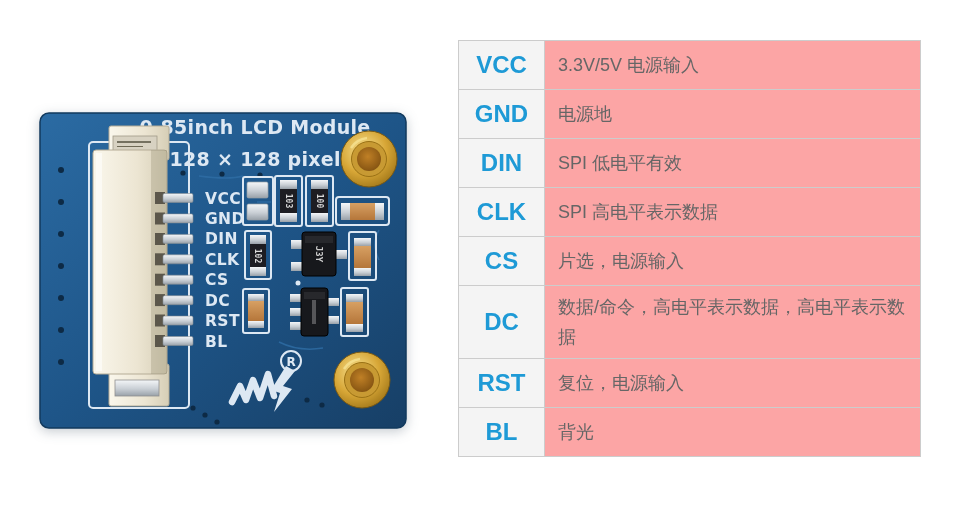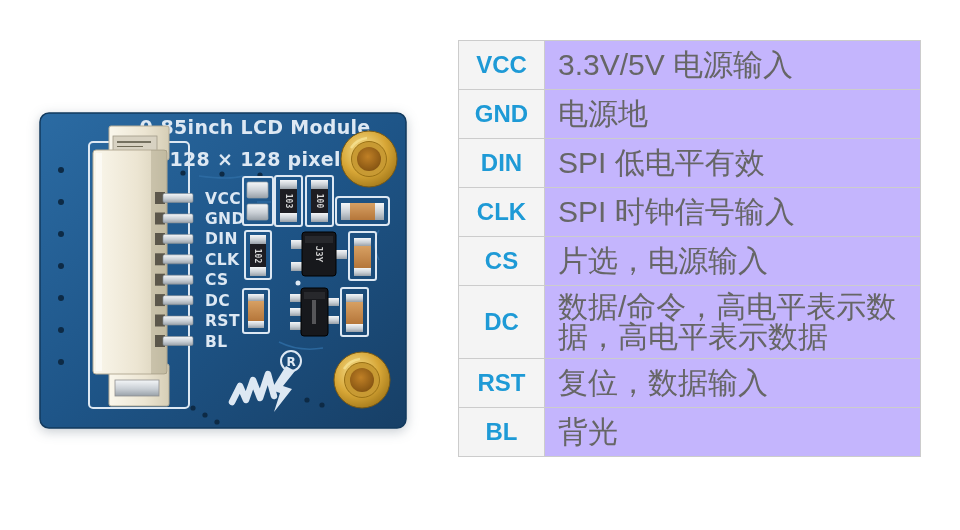--- a/index.html
+++ b/index.html
@@ -33,22 +33,22 @@
     font-weight:bold;font-size:12px;fill:var(--silk);text-anchor:middle;}
 
   
   .pin-table{position:absolute;left:458px;top:40px;width:463px;
     border-collapse:collapse;table-layout:fixed;}
   .pin-table col.c1{width:86px;}
   .pin-table td{border:1px solid var(--table-border);vertical-align:middle;}
   .pin-name{height:49px;background:var(--pin-col-bg);color:var(--accent);
     font-weight:bold;font-size:24px;text-align:center;
     font-family:"Liberation Sans","DejaVu Sans",sans-serif;}
-  .pin-desc{color:var(--desc-text);font-size:30px;line-height:30px;
-    padding:6px 10px 6px 13px;background:#c4b5fd;
+  .pin-desc{color:var(--desc-text);font-size:18px;line-height:30px;
+    padding:6px 10px 6px 13px;background:#fca5a5;
     font-family:"Liberation Sans","DejaVu Sans",sans-serif;}
 </style>
 </head>
 <body>
 
 <div class="scene">
 
   <figure class="pcb">
     <svg viewBox="0 0 368 317" width="368" height="317">
       <defs>
@@ -282,36 +282,36 @@
       <td class="pin-desc">电源地</td>
     </tr>
 
     <tr>
       <td class="pin-name">DIN</td>
       <td class="pin-desc">SPI 低电平有效</td>
     </tr>
 
     <tr>
       <td class="pin-name">CLK</td>
-      <td class="pin-desc">SPI 时钟信号输入</td>
+      <td class="pin-desc">SPI 高电平表示数据</td>
     </tr>
 
     <tr>
       <td class="pin-name">CS</td>
       <td class="pin-desc">片选，电源输入</td>
     </tr>
 
     <tr>
       <td class="pin-name">DC</td>
       <td class="pin-desc">数据/命令，高电平表示数据，高电平表示数据</td>
     </tr>
 
     <tr>
       <td class="pin-name">RST</td>
-      <td class="pin-desc">复位，数据输入</td>
+      <td class="pin-desc">复位，电源输入</td>
     </tr>
 
     <tr>
       <td class="pin-name">BL</td>
       <td class="pin-desc">背光</td>
     </tr>
   </tbody>
   </table>
 
 </div>

